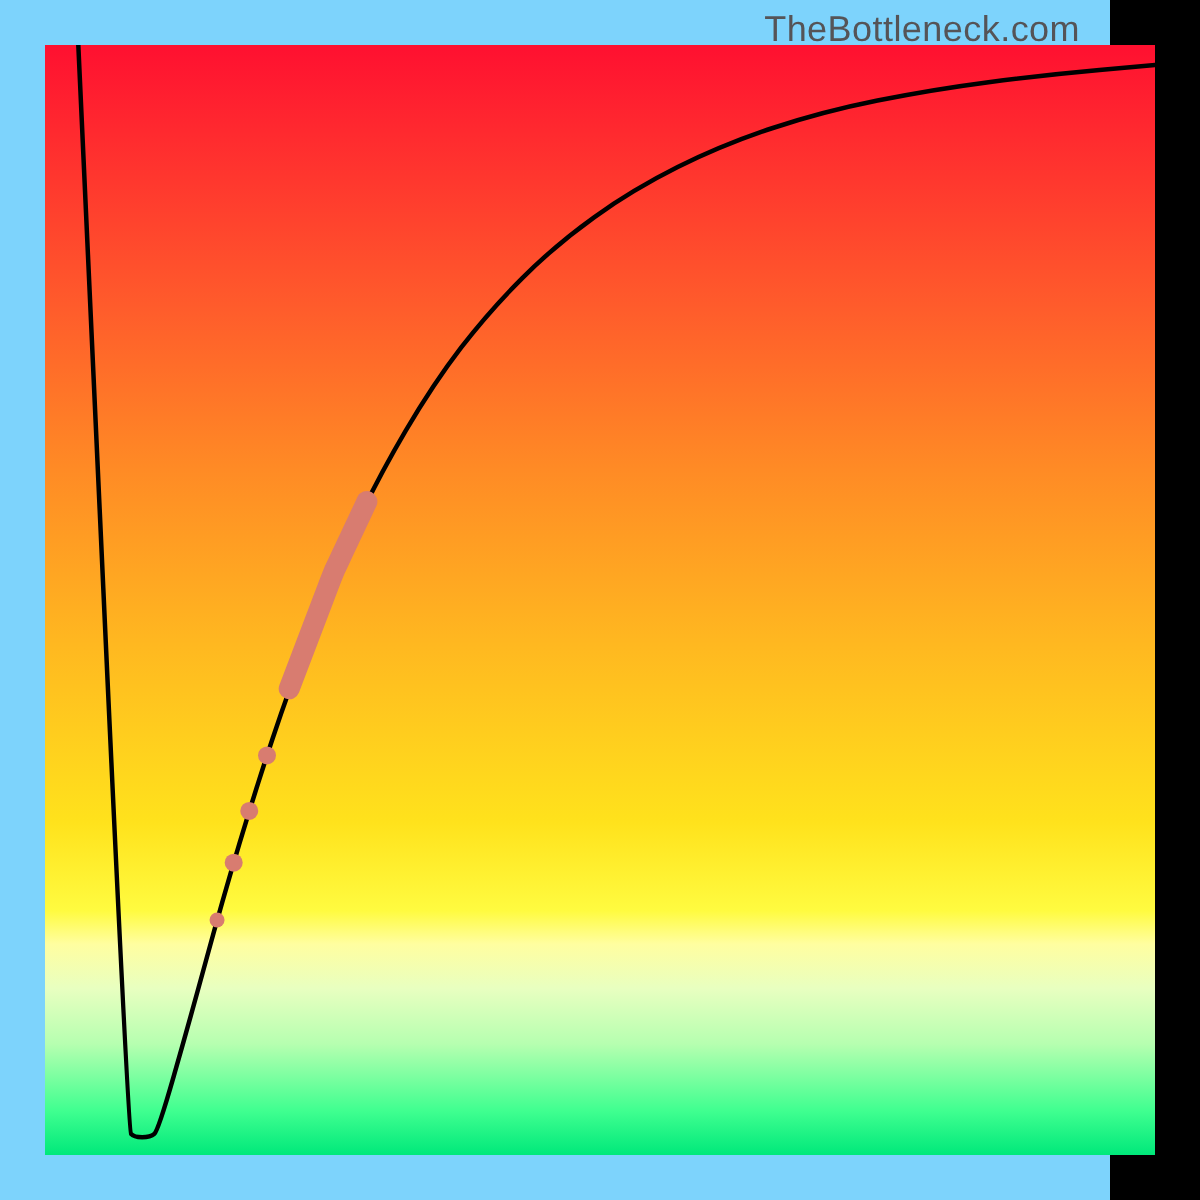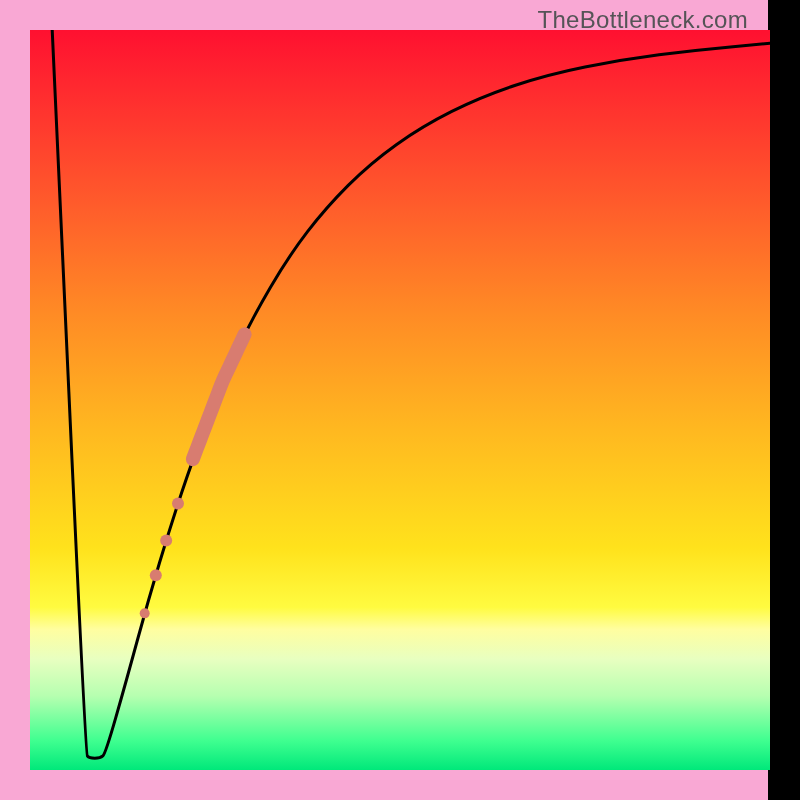--- a/index.html
+++ b/index.html
@@ -8,22 +8,21 @@
     width: 800px;
     height: 800px;
     overflow: hidden;
     background: #000;
     font-family: Arial, Helvetica, sans-serif;
   }
   .frame {
     position: relative;
     width: 740px;
     height: 800px;
-    background: #f9a8d4;
-    padding-left: 28px;
+    background: #7dd3fc;
   }
   .plot {
     position: absolute;
     left: 30px;
     top: 30px;
     width: 740px;
     height: 740px;
     background: linear-gradient(
       to bottom,
       #ff1030 0%,

